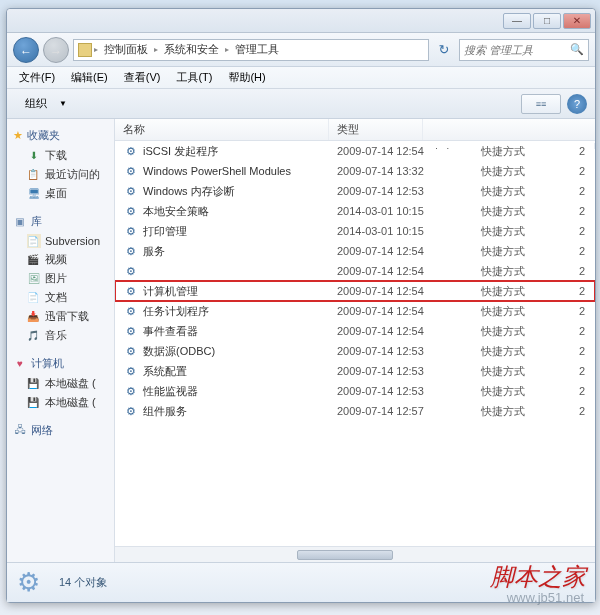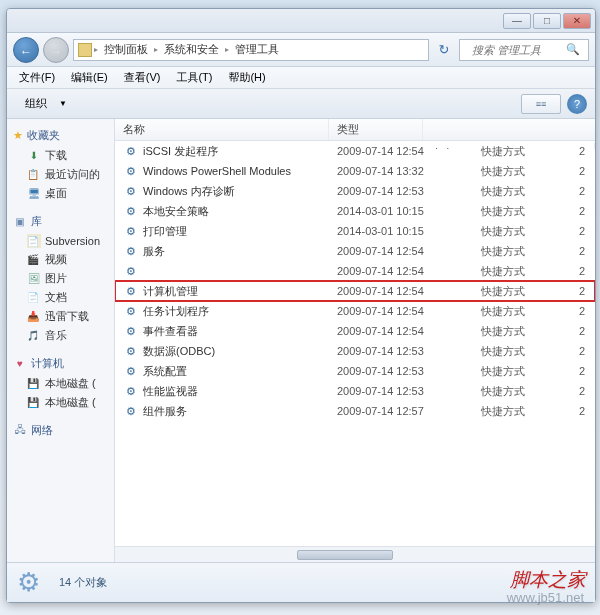--- a/index.html
+++ b/index.html
@@ -16,21 +16,21 @@
 .navbar { height: 34px; background: linear-gradient(to bottom, #f4f7fb, #e4ebf3); border-bottom: 1px solid #c9d3df; display: flex; align-items: center; padding: 0 6px; gap: 4px; }
 .nav-arrow { width: 26px; height: 26px; border-radius: 50%; background: radial-gradient(circle at 40% 30%, #6fa4d8, #3a72a8); border: 1px solid #3a6a9a; display: flex; align-items: center; justify-content: center; cursor: pointer; }
 .nav-arrow span { color: #fff; font-size: 12px; }
 .nav-arrow.fwd { background: radial-gradient(circle at 40% 30%, #d8dde2, #b8c0c8); border-color: #9aa4af; }
 .nav-arrow.fwd span { color: #e0e0e0; }
 .breadcrumb { flex: 1; height: 22px; background: #fff; border: 1px solid #b0bdcb; display: flex; align-items: center; font-size: 11px; padding: 0 4px; gap: 2px; }
 .bc-item { padding: 0 4px; color: #333; cursor: pointer; }
 .bc-sep { color: #888; font-size: 8px; }
 .bc-icon { width: 14px; height: 14px; background: #e8d080; border: 1px solid #c0a850; }
 .nav-refresh { width: 22px; height: 22px; display: flex; align-items: center; justify-content: center; color: #3a72a8; font-size: 13px; cursor: pointer; }
-.searchbox { width: 130px; height: 22px; background: #fff; border: 1px solid #b0bdcb; display: flex; align-items: center; padding: 0 12px; gap: 4px; }
+.searchbox { width: 130px; height: 22px; background: #fff; border: 1px solid #b0bdcb; display: flex; align-items: center; padding: 0 4px; gap: 4px; }
 .searchbox input { flex: 1; border: none; outline: none; font-size: 11px; color: #999; font-style: italic; width: 90px; }
 .search-icon { color: #5a7da0; font-size: 11px; }
 
 .menubar { height: 22px; background: linear-gradient(to bottom, #f6f9fc, #eef3f8); border-bottom: 1px solid #d0d8e2; display: flex; align-items: center; padding: 0 4px; font-size: 11px; }
 .menu-item { padding: 2px 8px; cursor: pointer; }
 
 .toolbar { height: 30px; background: linear-gradient(to bottom, #f0f4f9, #e2e9f1); border-bottom: 1px solid #c9d3df; display: flex; align-items: center; padding: 0 8px; font-size: 11px; }
 .tb-org { padding: 3px 10px; cursor: pointer; display: flex; align-items: center; gap: 12px; }
 .tb-org .chev { font-size: 8px; }
 .tb-spacer { flex: 1; }
@@ -75,21 +75,21 @@
 .cell-type { width: 94px; color: #555; margin-left: 36px; }
 .cell-size { flex: 1; text-align: right; color: #555; padding-right: 10px; }
 .file-icon { width: 16px; height: 16px; display: inline-flex; align-items: center; justify-content: center; font-size: 11px; color: #3a6a9a; }
 
 .scrollbar-track { height: 16px; background: #f0f3f7; border-top: 1px solid #dce2ea; position: relative; }
 .scrollbar-thumb { position: absolute; left: 38%; width: 20%; height: 10px; top: 3px; background: linear-gradient(to bottom, #d8e0ea, #bcc8d6); border: 1px solid #a8b4c2; border-radius: 2px; }
 
 .statusbar { height: 40px; background: linear-gradient(to bottom, #f2f6fb, #e4ecf5); border-top: 1px solid #c9d3df; display: flex; align-items: center; padding: 0 10px; gap: 10px; font-size: 11px; color: #3a5a7a; }
 .sb-bigicon { width: 32px; height: 32px; color: #7aa4d0; font-size: 26px; }
 
-.watermark { position: absolute; right: 14px; bottom: 22px; font-family: "STKaiti", cursive; font-size: 19px; color: #c41e1e; font-style: italic; pointer-events: none; text-shadow: 1px 1px 2px rgba(0,0,0,.1); }
+.watermark { position: absolute; right: 14px; bottom: 22px; font-family: "STKaiti", cursive; font-size: 24px; color: #c41e1e; font-style: italic; pointer-events: none; text-shadow: 1px 1px 2px rgba(0,0,0,.1); }
 .wm-sub { position: absolute; right: 16px; bottom: 10px; font-size: 13px; color: #6a7a8a; pointer-events: none; opacity: .6; }
 </style>
 </head>
 <body>
 
 <div class="window">
 
   <div class="titlebar">
     <div class="titlebar-spacer"></div>
     <div class="win-btns">

